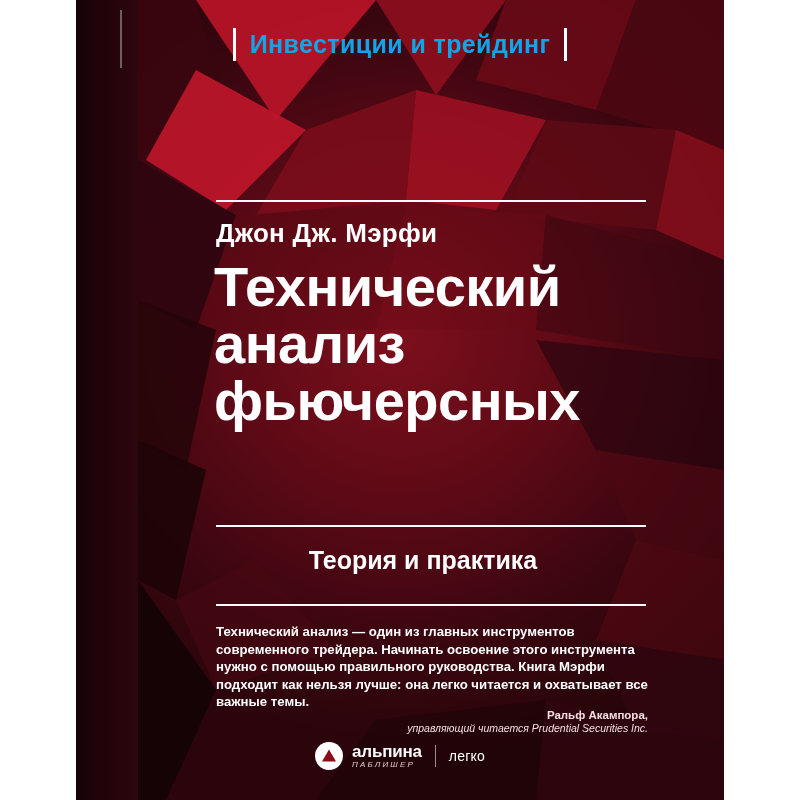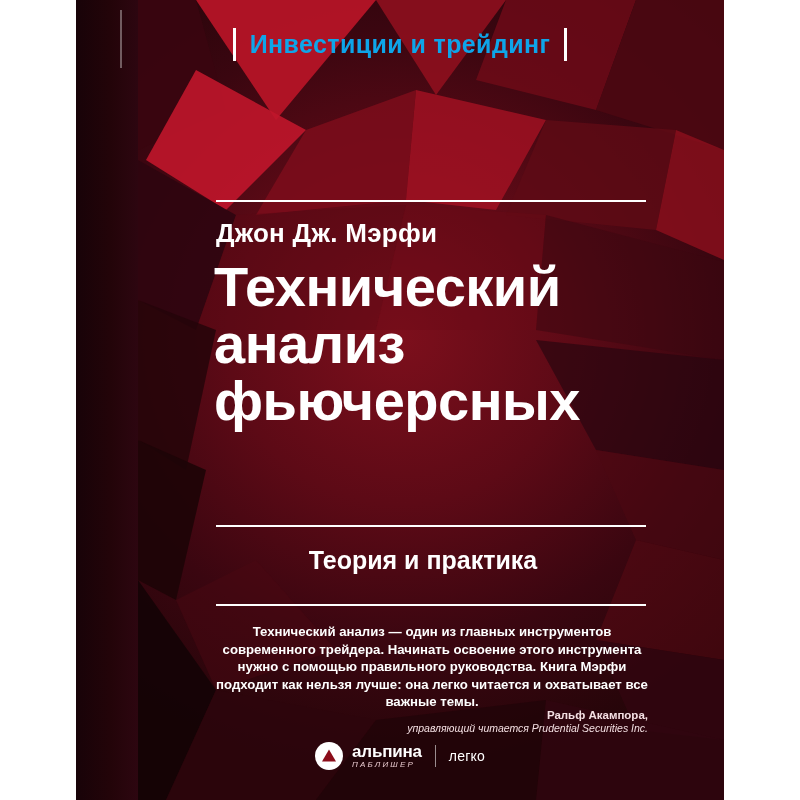--- a/index.html
+++ b/index.html
@@ -121,21 +121,21 @@
   .blurb {
     position: absolute;
     top: 623px;
     left: 140px;
     width: 432px;
     color: #ffffff;
     font-size: 13.2px;
     line-height: 1.33;
     font-weight: bold;
   }
-  .blurb p { margin: 0; text-align: center; }
+  .blurb p { margin: 0; }
 
   .attribution {
     position: absolute;
     top: 709px;
     left: 140px;
     width: 432px;
     text-align: right;
     color: #f3dfe2;
   }
   .attr-name {

